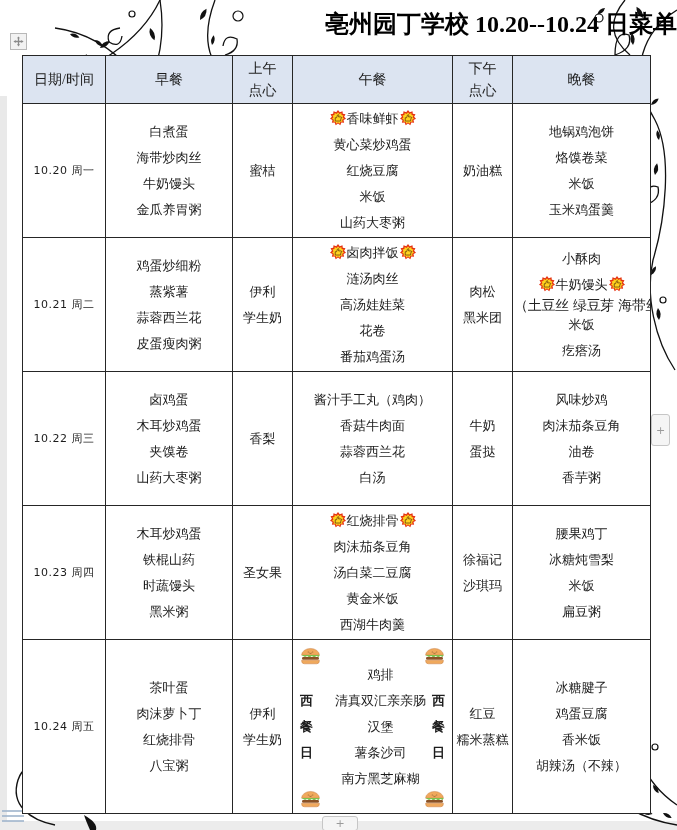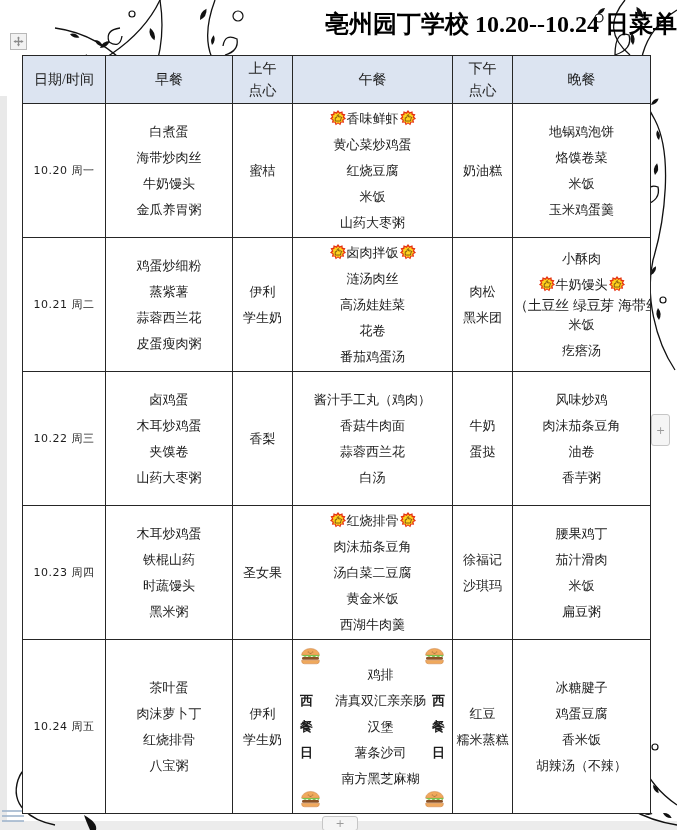--- a/index.html
+++ b/index.html
@@ -306,21 +306,21 @@
               <div class="line">汤白菜二豆腐</div>
               <div class="line">黄金米饭</div>
               <div class="line">西湖牛肉羹</div>
             </td>
             <td>
               <div class="line">徐福记</div>
               <div class="line">沙琪玛</div>
             </td>
             <td>
               <div class="line">腰果鸡丁</div>
-              <div class="line">茄汁滑肉</div>
+              <div class="line">冰糖炖雪梨</div>
               <div class="line">米饭</div>
               <div class="line">扁豆粥</div>
             </td>
           </tr>
           <tr class="tall">
             <td class="datecell">10.24 周五</td>
             <td>
               <div class="line">茶叶蛋</div>
               <div class="line">肉沫萝卜丁</div>
               <div class="line">红烧排骨</div>

